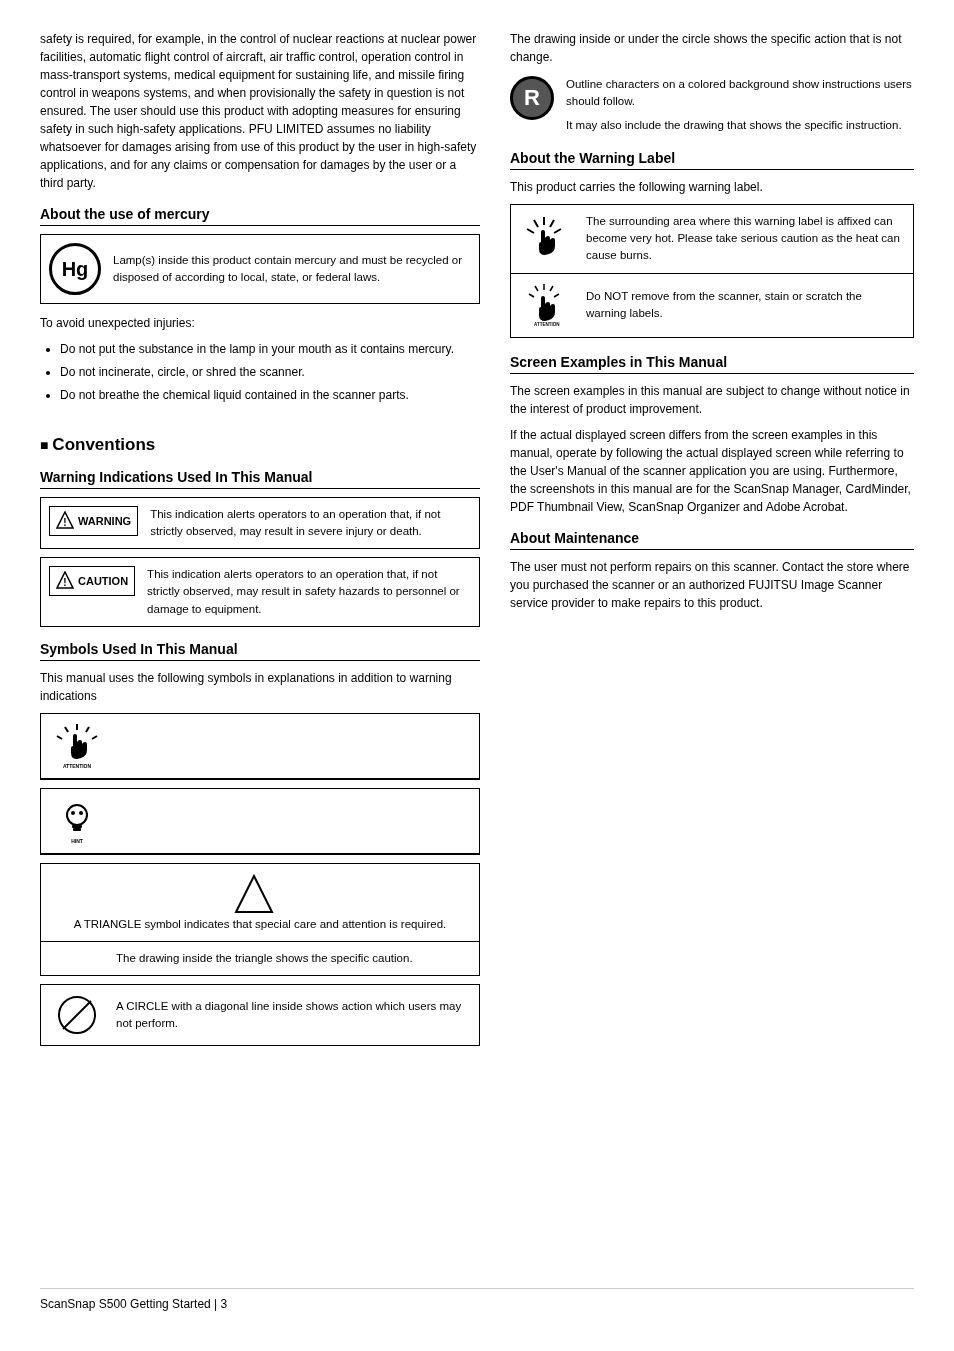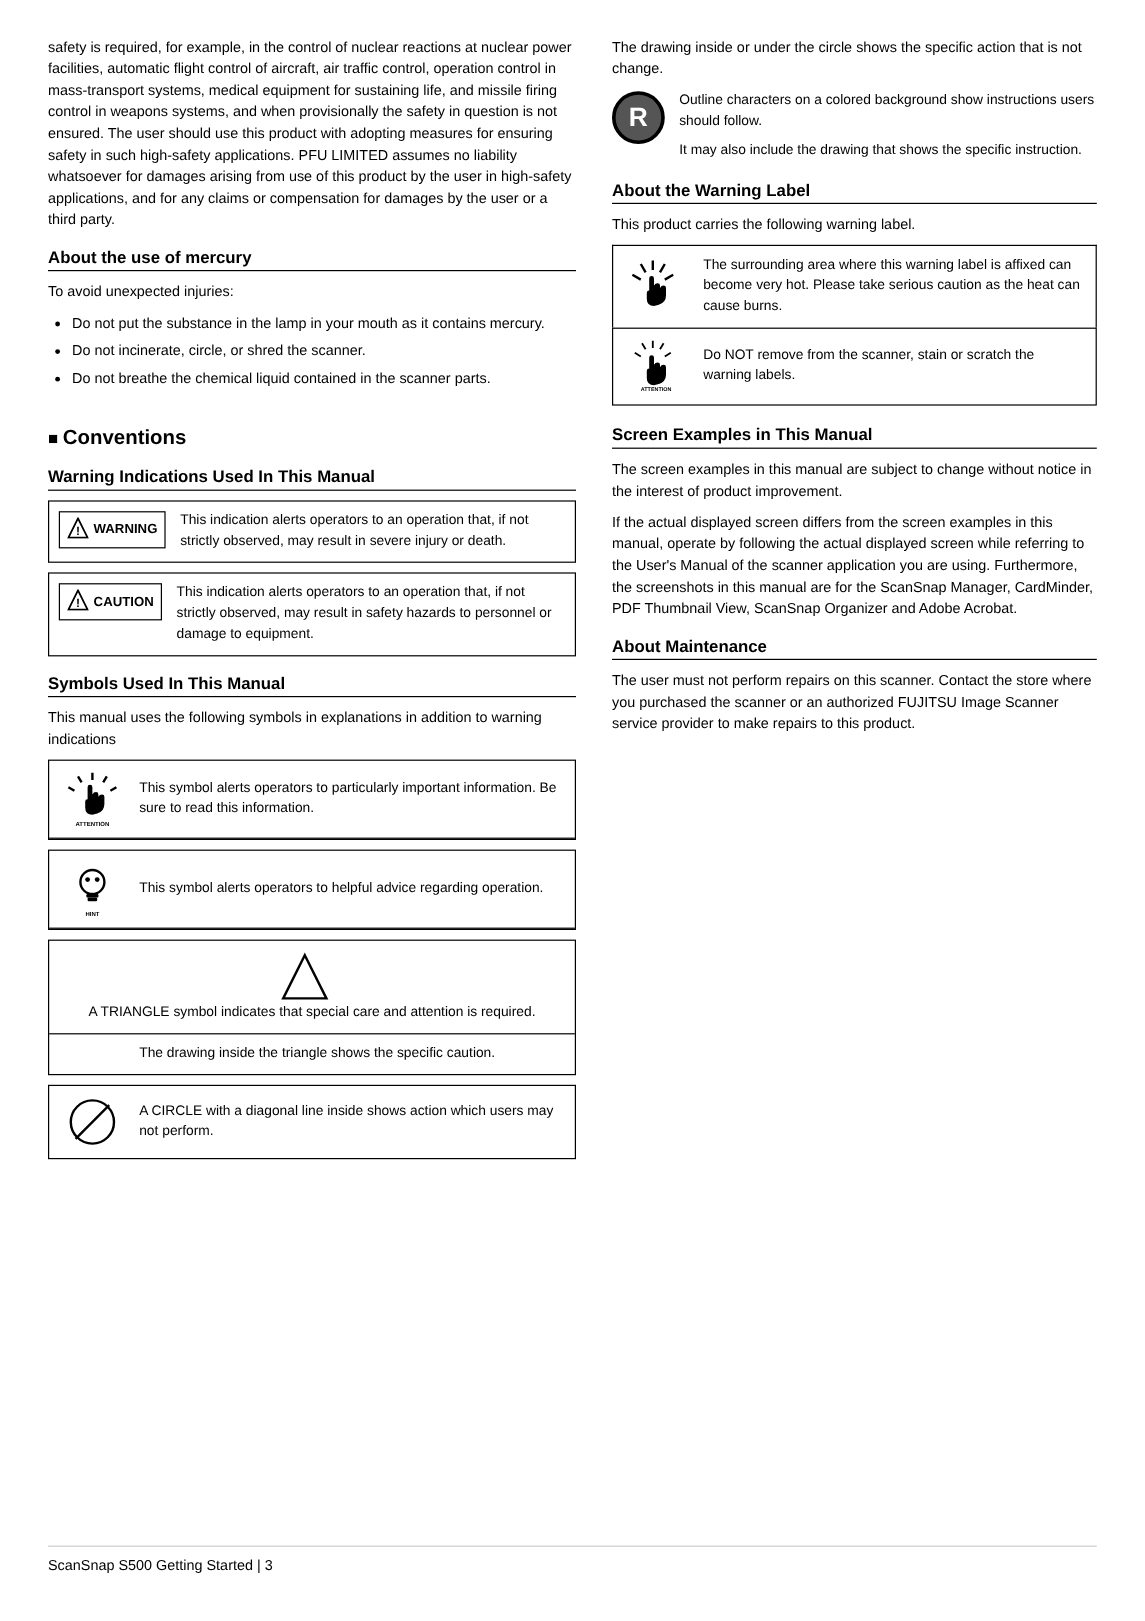--- a/index.html
+++ b/index.html
@@ -175,20 +175,26 @@
 
 <div class="page">
   <div class="two-col">
 
     <div class="left-col">
 
       <p class="body-text text-small">safety is required, for example, in the control of nuclear reactions at nuclear power facilities, automatic flight control of aircraft, air traffic control, operation control in mass-transport systems, medical equipment for sustaining life, and missile firing control in weapons systems, and when provisionally the safety in question is not ensured. The user should use this product with adopting measures for ensuring safety in such high-safety applications. PFU LIMITED assumes no liability whatsoever for damages arising from use of this product by the user in high-safety applications, and for any claims or compensation for damages by the user or a third party.</p>
 
       <h3 class="subsection-title">About the use of mercury</h3>
 
+      <div class="mercury-box">
+        <div class="hg-circle">
+          <span>Hg</span>
+        </div>
+        <p class="text-small">Lamp(s) inside this product contain mercury and must be recycled or disposed of according to local, state, or federal laws.</p>
+      </div>
 
       <p class="body-text text-small">To avoid unexpected injuries:</p>
 
       <ul class="bullet-list">
         <li class="text-small">Do not put the substance in the lamp in your mouth as it contains mercury.</li>
         <li class="text-small">Do not incinerate, circle, or shred the scanner.</li>
         <li class="text-small">Do not breathe the chemical liquid contained in the scanner parts.</li>
       </ul>
 
       <h2 class="section-title with-square">Conventions</h2>
@@ -233,41 +239,39 @@
               <line x1="36" y1="5" x2="33" y2="10" stroke="#000" stroke-width="2"></line>
               <line x1="44" y1="14" x2="39" y2="17" stroke="#000" stroke-width="2"></line>
               <line x1="12" y1="5" x2="15" y2="10" stroke="#000" stroke-width="2"></line>
               <line x1="4" y1="14" x2="9" y2="17" stroke="#000" stroke-width="2"></line>
 
               <path d="M20 22 L20 14 Q20 12 22 12 Q24 12 24 14 L24 20 Q25 18 27 18 Q29 18 29 20 L29 22 Q30 20 32 20 Q34 20 34 22 L34 28 Q34 34 28 36 L24 37 Q18 37 18 31 L18 26 Q18 24 20 24 Z" fill="#000"></path>
 
               <text x="24" y="46" text-anchor="middle" font-size="5" fill="#000" font-weight="bold">ATTENTION</text>
             </svg>
           </div>
-          <p class="text-small">This symbol alerts operators to particularly important information. Be sure to read this information.</p>
         </div>
       </div>
 
       <div class="symbol-group" style="margin-bottom:8px;">
         <div class="symbol-row" style="border-bottom:1px solid #000;">
           <div class="symbol-icon">
             <svg class="hint-icon-svg" viewBox="0 0 48 48" fill="none" xmlns="http://www.w3.org/2000/svg">
 
               <circle cx="24" cy="18" r="10" stroke="#000" stroke-width="2" fill="none"></circle>
 
               <circle cx="20" cy="16" r="2" fill="#000"></circle>
               <circle cx="28" cy="16" r="2" fill="#000"></circle>
 
               <rect x="19" y="28" width="10" height="3" rx="1" fill="#000"></rect>
               <rect x="20" y="31" width="8" height="3" rx="1" fill="#000"></rect>
 
               <text x="24" y="46" text-anchor="middle" font-size="5" fill="#000" font-weight="bold">HINT</text>
             </svg>
           </div>
-          <p class="text-small">This symbol alerts operators to helpful advice regarding operation.</p>
         </div>
       </div>
 
       <div class="symbol-group" style="border:1px solid #000; margin-bottom:8px;">
         <div style="display:flex; align-items:center; padding:8px; border-bottom:1px solid #000;flex-direction:column;">
           <div class="symbol-icon">
             <svg width="44" height="44" viewBox="0 0 44 44">
               <polygon points="22,4 40,40 4,40" fill="none" stroke="#000" stroke-width="2"></polygon>
             </svg>
           </div>

